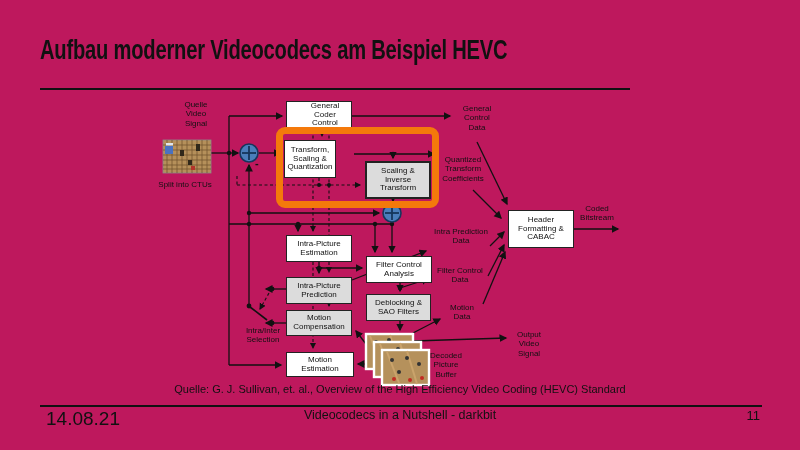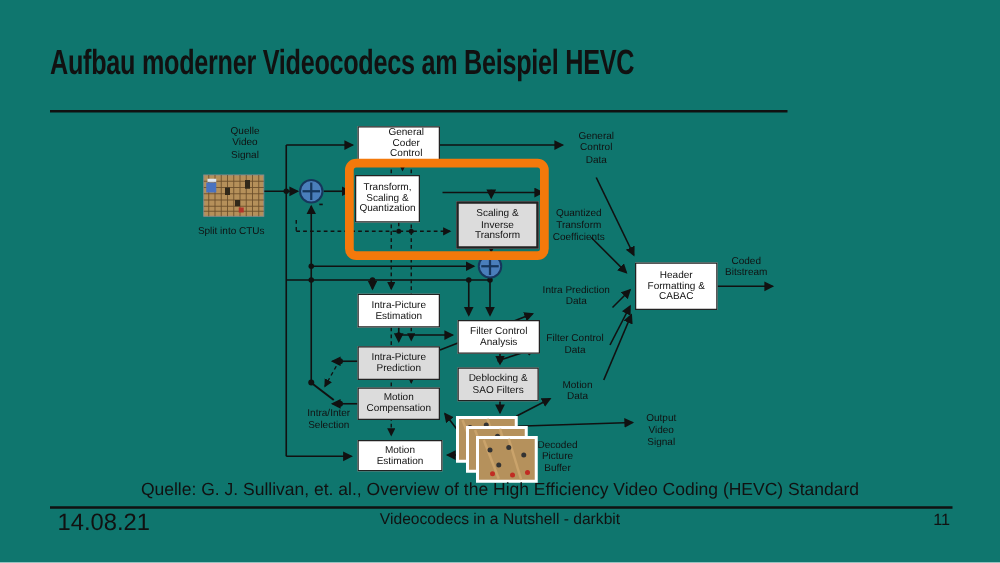--- a/index.html
+++ b/index.html
@@ -1,16 +1,16 @@
 <!DOCTYPE html>
 <html><head>
 <meta charset="utf-8">
 <style>
   html,body{margin:0;padding:0;background:#ffffff;}
-  .slide{position:relative;width:800px;height:450px;background:#0f766e;overflow:hidden;
+  .slide{position:relative;width:800px;height:450px;background:#be185d;overflow:hidden;
          font-family:"Liberation Sans",sans-serif;color:#111;}
   
   .title{position:absolute;left:40px;top:34px;font-size:28px;font-weight:bold;
          white-space:nowrap;transform:scaleX(0.72);transform-origin:left top;letter-spacing:-0.3px;}
   .title-rule{position:absolute;left:40px;top:88px;width:590px;height:2.4px;background:#111;}
   
   .logo{position:absolute;left:648px;top:8px;width:96px;height:100px;text-align:center;}
   .logo svg{display:block;margin:0 auto;}
   .logo-text{font-size:16px;font-weight:bold;transform:scaleX(0.85);transform-origin:center top;
              margin-top:1px;white-space:nowrap;}
@@ -20,21 +20,21 @@
         display:flex;align-items:center;justify-content:center;text-align:center;
         font-size:8px;line-height:1.12;white-space:pre-line;box-sizing:border-box;}
   .dbox.shaded{background:#dcdcdc;}
   .dbox.bold{border-width:2.2px;}
   .highlight{position:absolute;left:276px;top:127px;width:163px;height:81px;z-index:3;
              border:7px solid #f4790b;border-radius:9px;box-sizing:border-box;}
   .dlabel{position:absolute;z-index:4;font-size:8px;line-height:1.16;text-align:center;
           white-space:pre-line;}
   .minus{position:absolute;left:255px;top:157px;z-index:4;font-size:11px;font-weight:bold;}
   
-  .citation{position:absolute;left:0;top:383px;width:800px;text-align:center;font-size:14px;z-index:5;}
+  .citation{position:absolute;left:0;top:383px;width:800px;text-align:center;font-size:11px;z-index:5;}
   .footer-rule{position:absolute;left:40px;top:405px;width:722px;height:2px;background:#111;}
   .footer-date{position:absolute;left:46px;top:408px;font-size:19px;}
   .footer-center{position:absolute;left:0;top:408px;width:800px;text-align:center;font-size:12.5px;}
   .footer-page{position:absolute;right:40px;top:408px;font-size:13px;}
 </style>
 </head>
 <body>
 
 <div class="slide">
 
@@ -233,21 +233,21 @@
 
   <div class="highlight"></div>
 
   <div class="dlabel" style="left:168px;top:100px;width:56px;">Quelle
 Video
 Signal</div>
   <div class="dlabel" style="left:149px;top:180px;width:72px;">Split into CTUs</div>
   <div class="dlabel" style="left:454px;top:104px;width:46px;">General
 Control
 Data</div>
-  <div class="dlabel" style="left:436px;top:155px;width:54px;margin-top:11px;">Quantized
+  <div class="dlabel" style="left:436px;top:155px;width:54px;">Quantized
 Transform
 Coefficients</div>
   <div class="dlabel" style="left:427px;top:227px;width:68px;">Intra Prediction
 Data</div>
   <div class="dlabel" style="left:429px;top:266px;width:62px;">Filter Control
 Data</div>
   <div class="dlabel" style="left:439px;top:303px;width:46px;">Motion
 Data</div>
   <div class="dlabel" style="left:238px;top:326px;width:50px;">Intra/Inter
 Selection</div>

